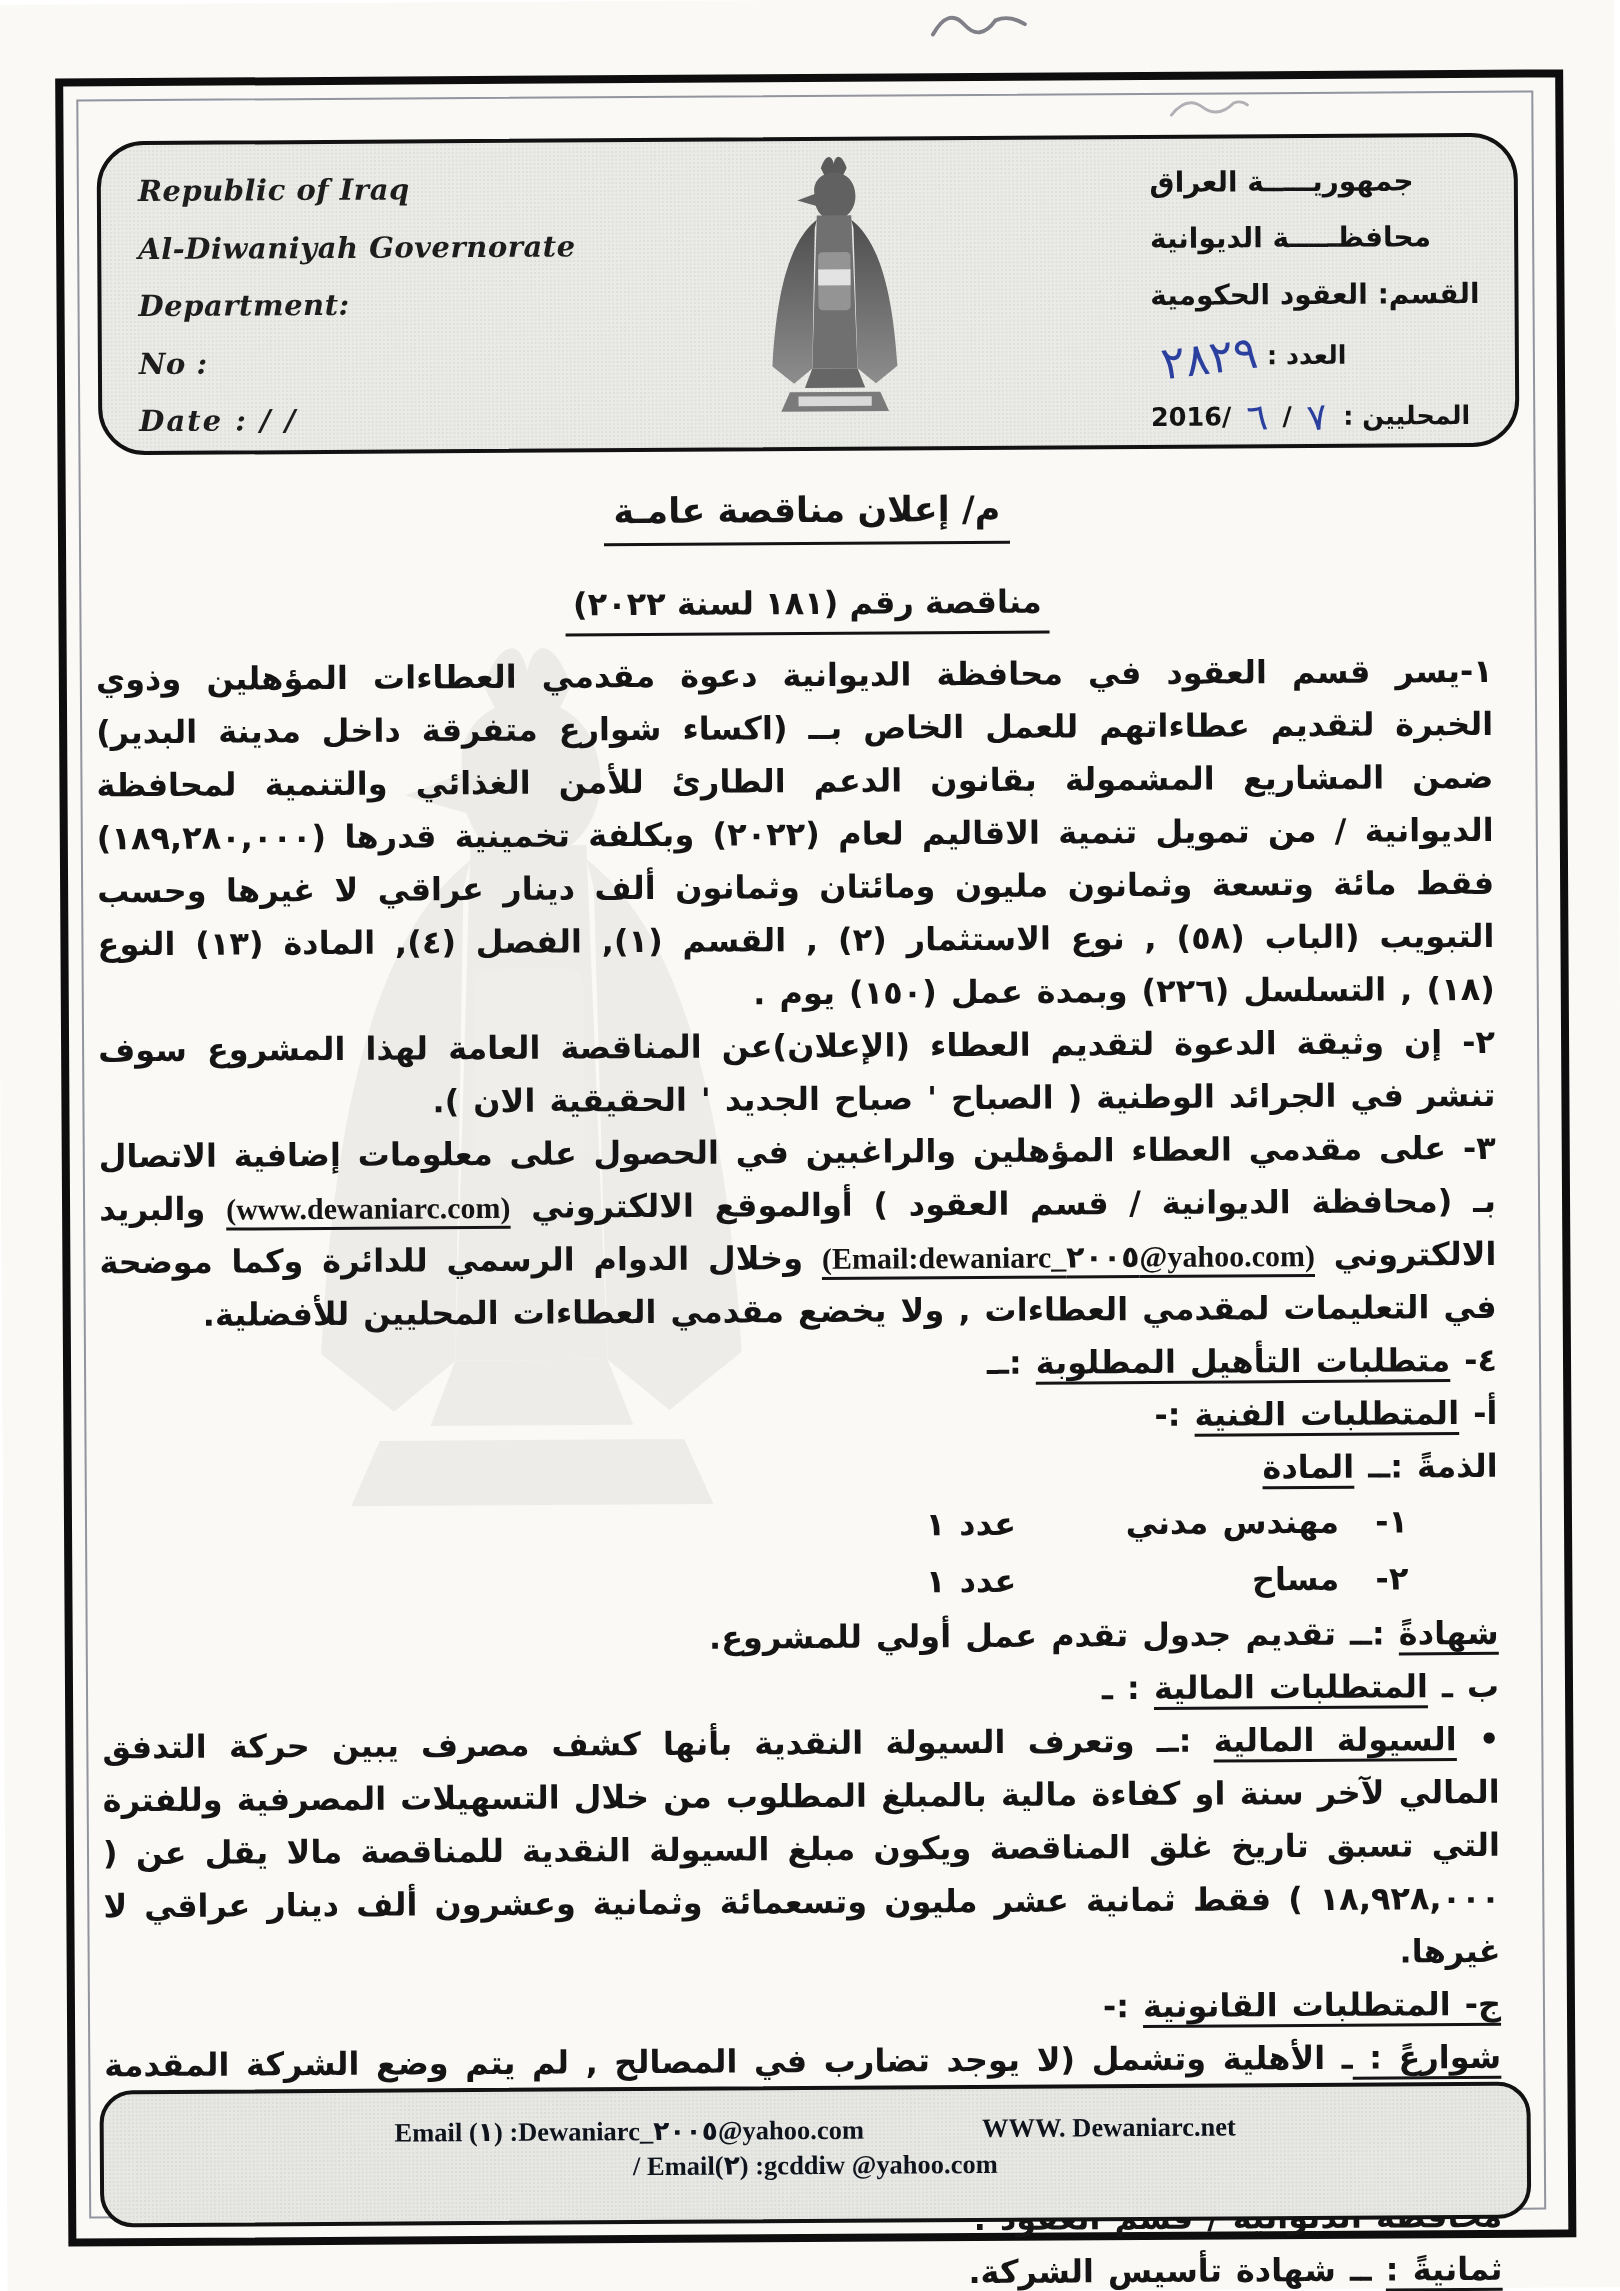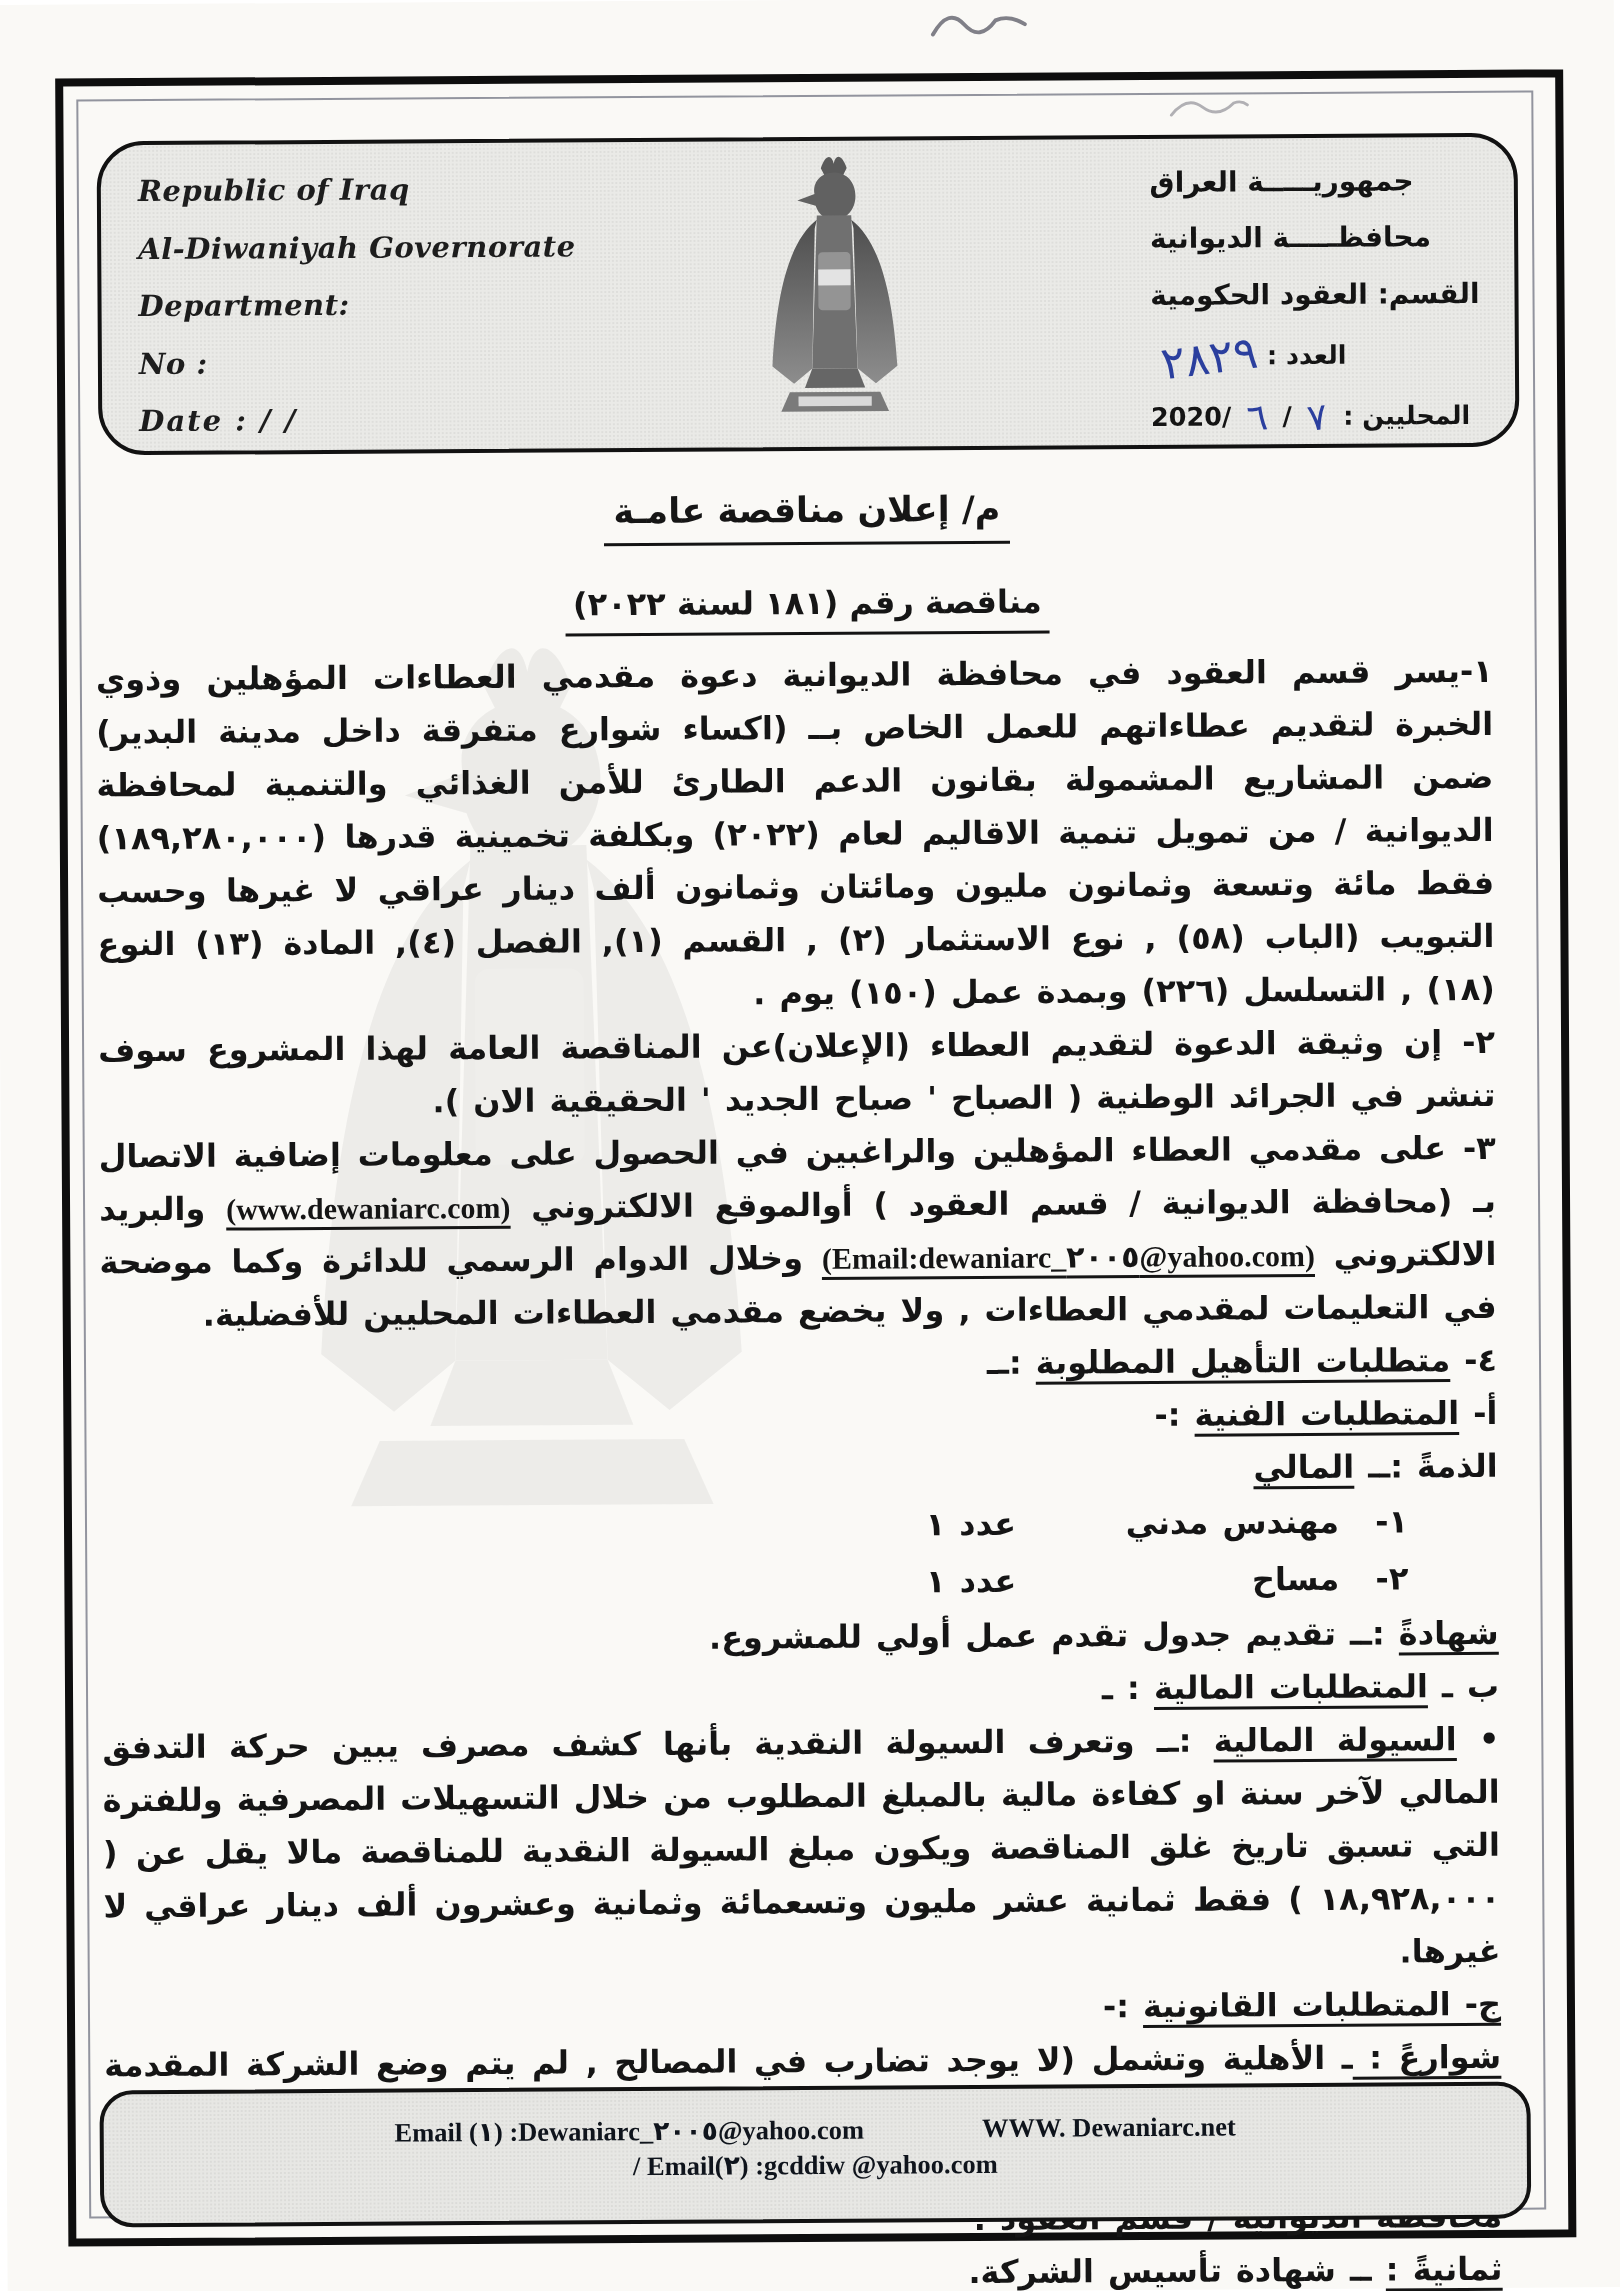--- a/index.html
+++ b/index.html
@@ -135,21 +135,21 @@
       <div class="ar-big">القسم: العقود الحكومية</div>
       <div class="numline">
         <span>العدد :</span>
         <span class="hand">٢٨٢٩</span>
       </div>
       <div class="dateline">
         <span>المحليين :</span>
         <span class="hand small">٧</span>
         <span>/</span>
         <span class="hand small">٦</span>
-        <span>/2020</span>
+        <span>/2016</span>
       </div>
     </div>
   </div>
 
   <svg class="wm" viewBox="0 0 200 260">
     <path d="M88 16 C92 4 98 2 100 12 C102 2 108 4 112 16 L106 28 L94 28 Z" fill="#222"></path>
     <path d="M100 20 C88 20 80 29 82 40 L66 46 L83 51 C86 60 92 64 100 64 C112 64 120 54 120 42 C120 29 112 20 100 20 Z" fill="#222"></path>
     <path d="M84 60 L116 60 L121 202 L79 202 Z" fill="#333"></path>
     <path d="M84 64 C58 84 46 132 42 200 L62 216 L79 202 L82 72 Z" fill="#2a2a2a"></path>
     <path d="M116 64 C142 84 154 132 158 200 L138 216 L121 202 L118 72 Z" fill="#2a2a2a"></path>
@@ -170,21 +170,21 @@
     <p>١-يسر قسم العقود في محافظة الديوانية  دعوة مقدمي العطاءات المؤهلين وذوي الخبرة لتقديم عطاءاتهم للعمل الخاص بــ (اكساء شوارع متفرقة داخل مدينة البدير) ضمن المشاريع المشمولة بقانون الدعم الطارئ للأمن الغذائي والتنمية لمحافظة الديوانية / من تمويل تنمية الاقاليم لعام (٢٠٢٢) وبكلفة تخمينية قدرها (١٨٩,٢٨٠,٠٠٠) فقط  مائة وتسعة وثمانون مليون ومائتان وثمانون ألف دينار عراقي لا غيرها وحسب التبويب (الباب (٥٨) ,  نوع الاستثمار (٢) , القسم (١), الفصل (٤), المادة (١٣) النوع (١٨) , التسلسل (٢٢٦) وبمدة عمل (١٥٠) يوم .</p>
 
     <p>٢- إن وثيقة الدعوة لتقديم العطاء (الإعلان)عن المناقصة العامة لهذا المشروع سوف تنشر في الجرائد الوطنية ( الصباح ' صباح الجديد ' الحقيقية الان ).</p>
 
     <p><span>٣- على مقدمي العطاء المؤهلين والراغبين في الحصول على معلومات إضافية الاتصال بـ (محافظة الديوانية / قسم العقود ) أوالموقع الالكتروني </span><span class="ltr u">(www.dewaniarc.com)</span><span> والبريد الالكتروني </span><span class="ltr u">(Email:dewaniarc_٢٠٠٥@yahoo.com)</span><span> وخلال الدوام الرسمي للدائرة وكما موضحة في التعليمات لمقدمي العطاءات , ولا يخضع مقدمي العطاءات المحليين للأفضلية.</span></p>
 
     <div class="hline"><span>٤- </span><span class="u">متطلبات التأهيل المطلوبة</span><span> :ــ</span></div>
 
     <div class="hline"><span>أ-  </span><span class="u">المتطلبات الفنية</span><span> :-</span></div>
 
-    <div class="hline"><span>الذمةً :ــ  </span><span class="u">المالي</span></div>
+    <div class="hline"><span>الذمةً :ــ  </span><span class="u">المادة</span></div>
 
     <div class="cadre">
       <span class="num">١-</span>
       <span class="name">مهندس مدني</span>
       <span class="count">عدد  ١</span>
     </div>
     <div class="cadre">
       <span class="num">٢-</span>
       <span class="name">مساح</span>
       <span class="count">عدد  ١</span>

